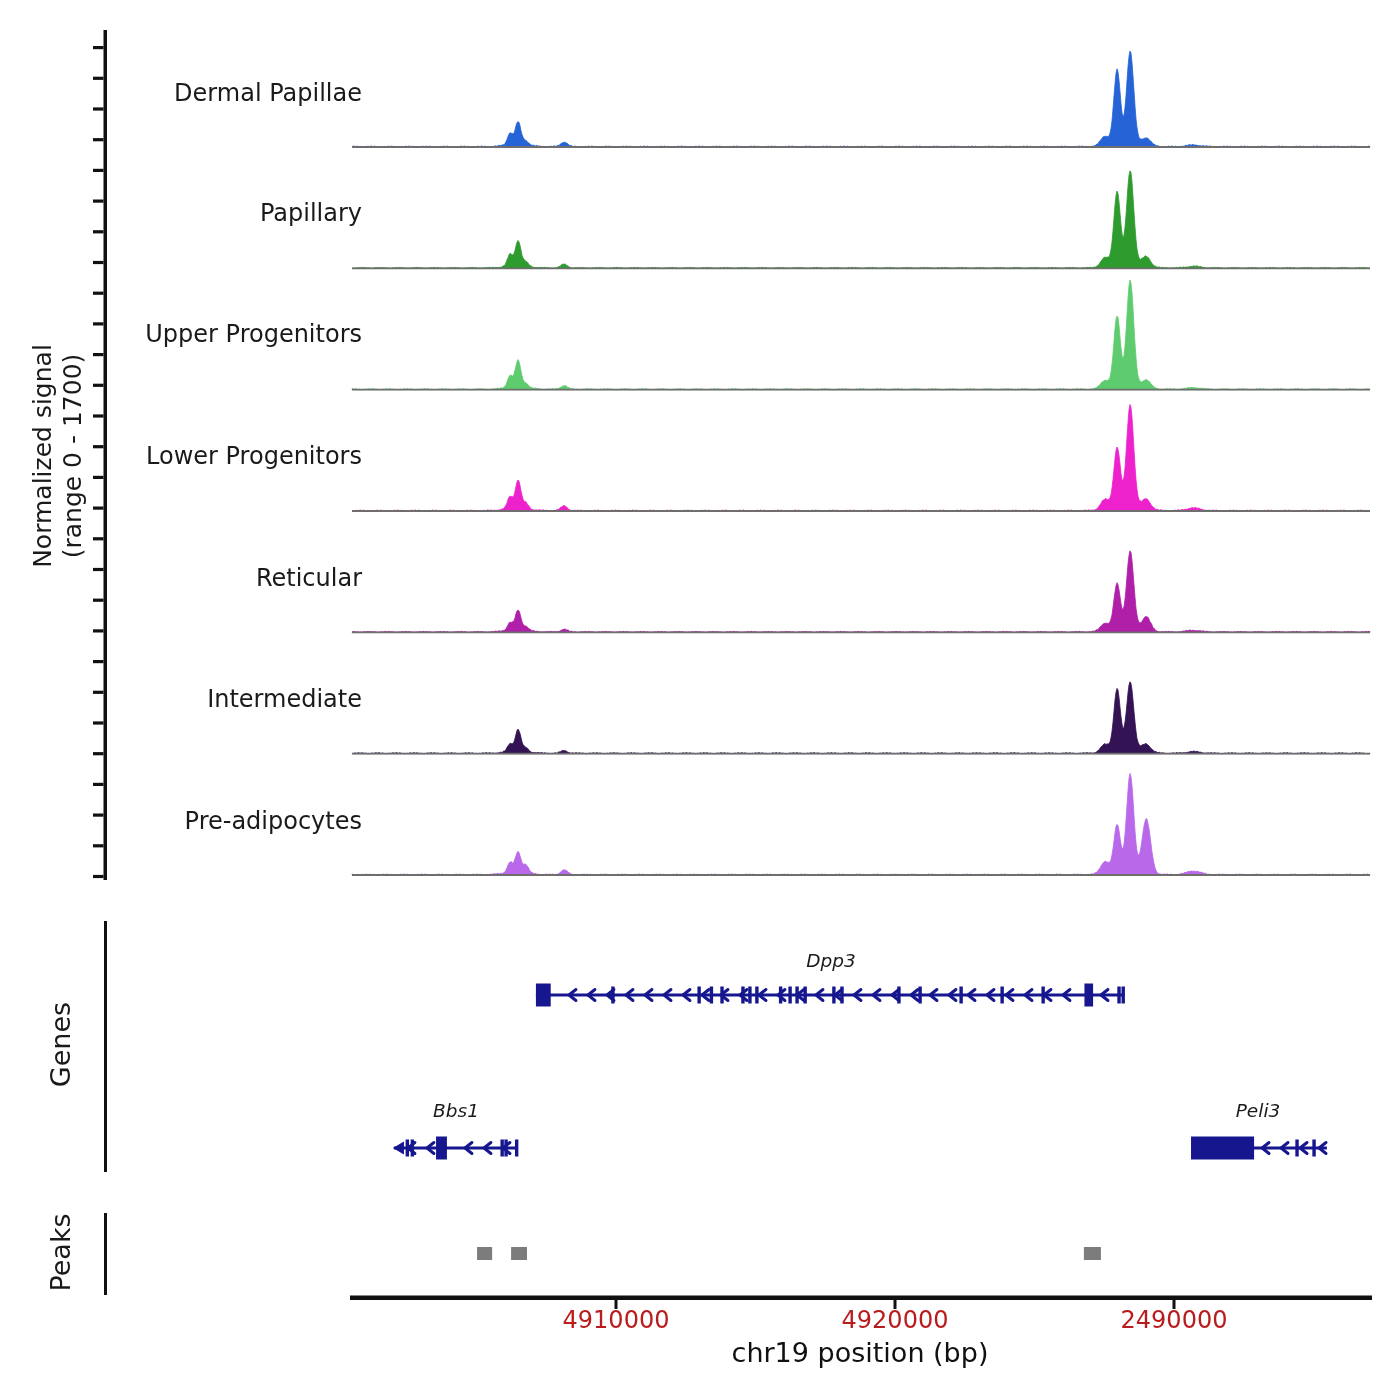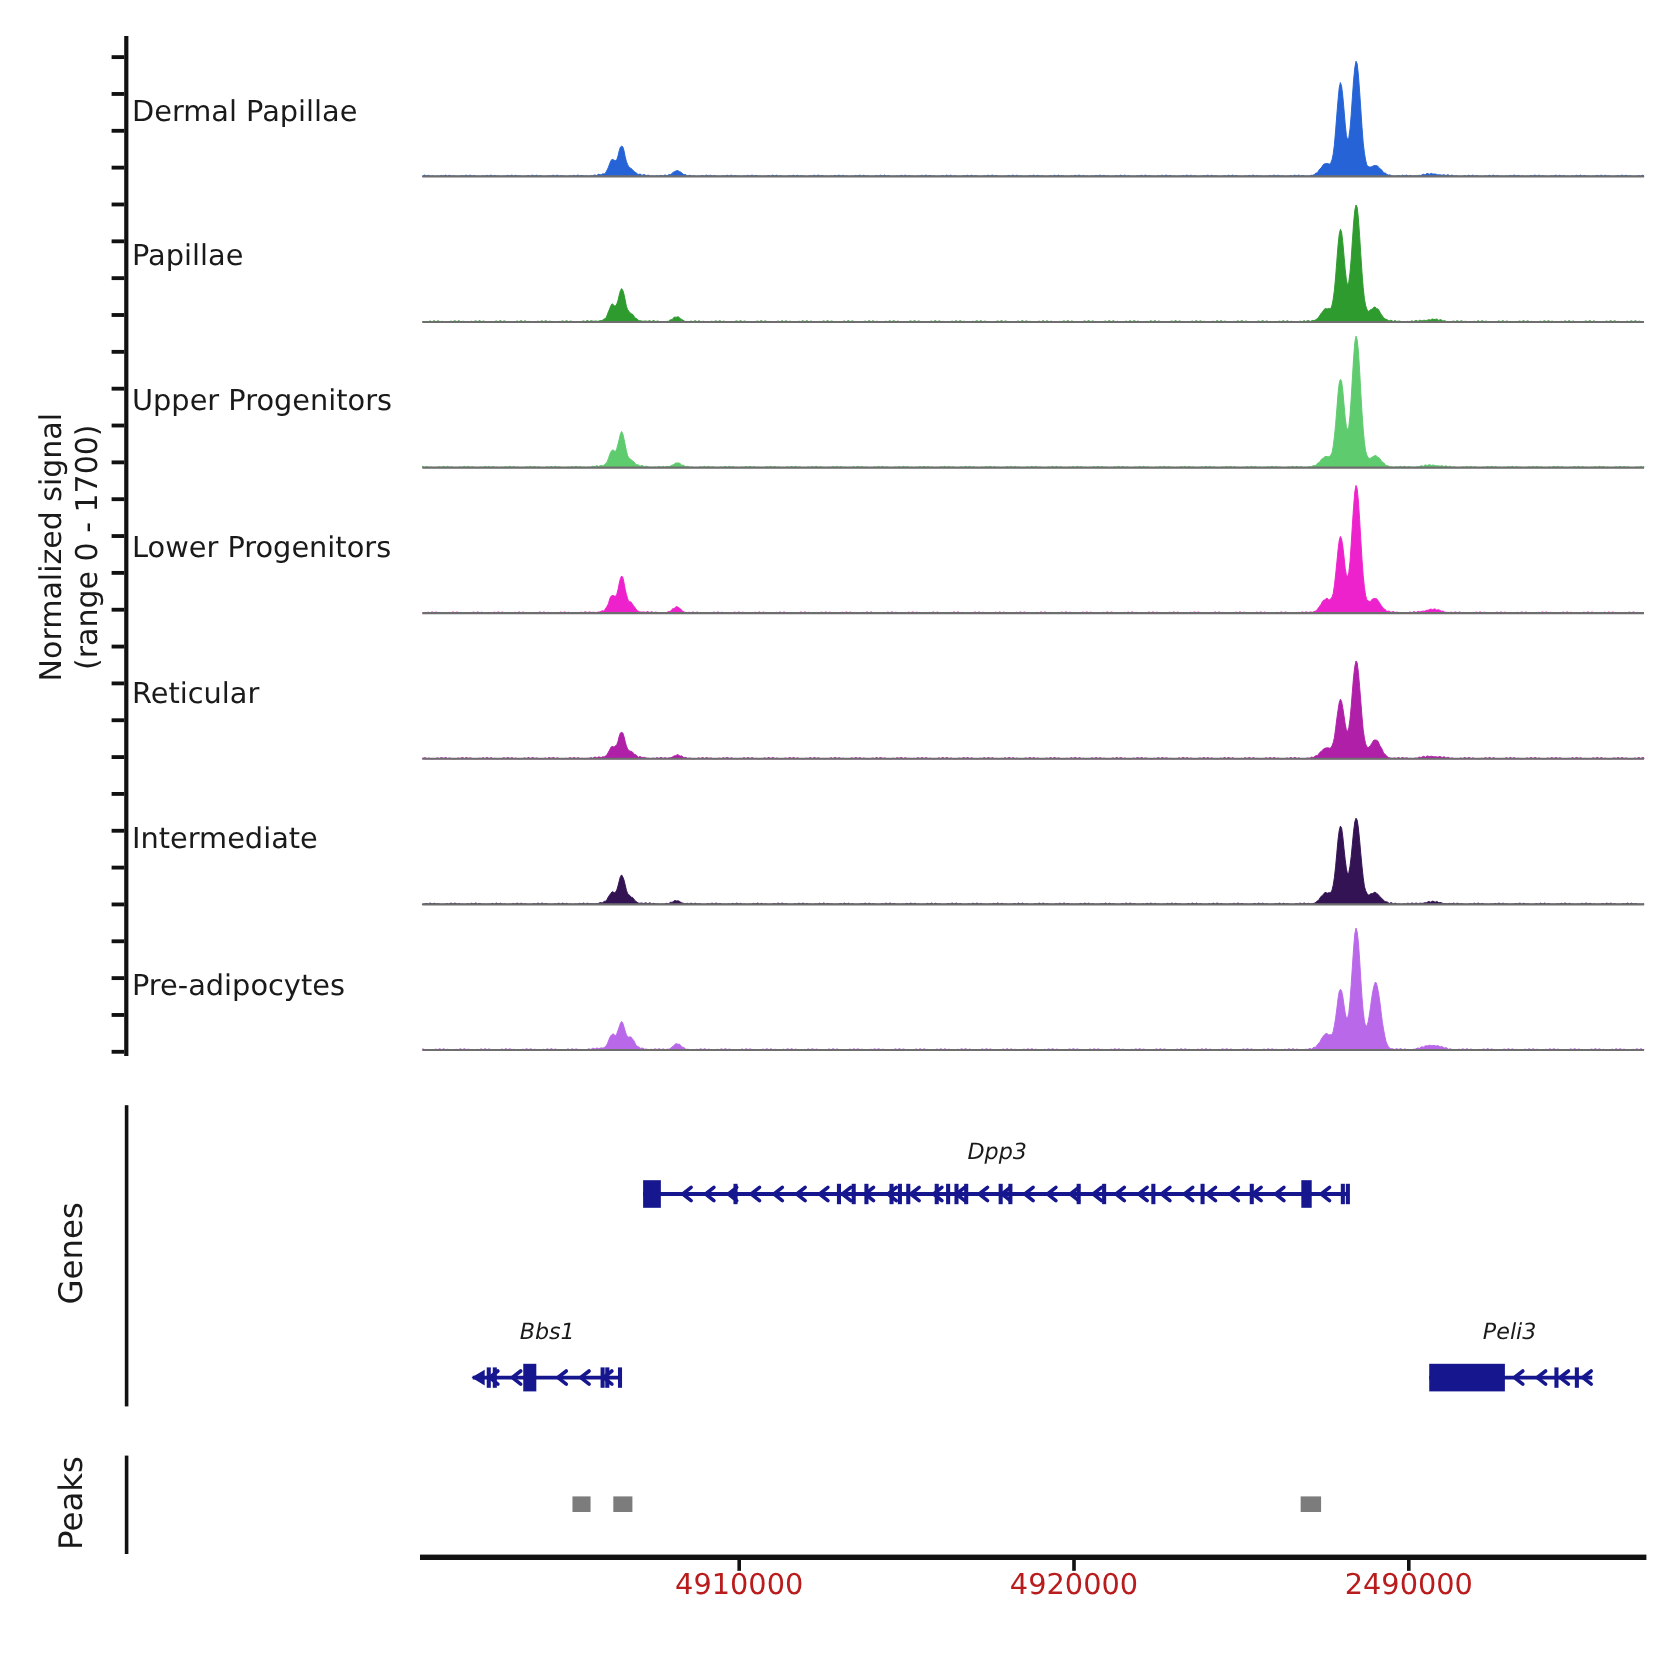--- a/index.html
+++ b/index.html
@@ -1,19 +1,19 @@
 <!DOCTYPE html>
 <html><head>
 <meta charset="utf-8">
 <style>
   html,body{margin:0;padding:0;background:#ffffff;}
   #fig{position:relative;width:1400px;height:1400px;background:#ffffff;
        font-family:"DejaVu Sans","Liberation Sans",sans-serif;overflow:hidden;}
   #gfx{position:absolute;left:0;top:0;}
-  .tracklabel{position:absolute;left:110px;width:240px;text-align:left;
+  .tracklabel{position:absolute;left:122px;width:240px;text-align:right;
       font-size:24px;color:#1a1a1a;white-space:nowrap;}
   .ylabel{position:absolute;left:-112px;top:426px;width:340px;text-align:center;
       font-size:25px;line-height:30px;color:#1a1a1a;transform:rotate(-90deg);}
   .sidelabel{position:absolute;width:200px;text-align:center;font-size:27px;
       color:#1a1a1a;transform:rotate(-90deg);}
   .genename{position:absolute;transform:translateX(-50%);font-size:18.5px;color:#1a1a1a;font-style:italic;}
   .xtick{position:absolute;transform:translateX(-50%);top:1306px;font-size:24px;color:#b91c1c;}
   .xtitle{position:absolute;left:860px;transform:translateX(-50%);top:1337px;
       font-size:27px;color:#111111;}
 </style>
@@ -147,30 +147,31 @@
       <rect x="893.5" y="1300" width="3" height="9" fill="#111"></rect>
       <rect x="1172.5" y="1300" width="3" height="9" fill="#111"></rect>
     </svg>
 
   <div class="ylabel">
     <div>Normalized signal</div>
     <div>(range 0 - 1700)</div>
   </div>
 
   <div class="tracklabel" style="top:79px">Dermal Papillae</div>
-  <div class="tracklabel" style="top:199px">Papillae</div>
+  <div class="tracklabel" style="top:199px">Papillary</div>
   <div class="tracklabel" style="top:320px">Upper Progenitors</div>
   <div class="tracklabel" style="top:442px">Lower Progenitors</div>
   <div class="tracklabel" style="top:564px">Reticular</div>
   <div class="tracklabel" style="top:685px">Intermediate</div>
   <div class="tracklabel" style="top:807px">Pre-adipocytes</div>
 
   <div class="sidelabel" style="left:-40px;top:1029px">Genes</div>
   <div class="sidelabel" style="left:-40px;top:1237px">Peaks</div>
 
   <div class="genename" style="left:831px;top:950px">Dpp3</div>
   <div class="genename" style="left:456px;top:1100px">Bbs1</div>
   <div class="genename" style="left:1258px;top:1100px">Peli3</div>
 
   <div class="xtick" style="left:616px">4910000</div>
   <div class="xtick" style="left:895px">4920000</div>
   <div class="xtick" style="left:1174px">2490000</div>
+  <div class="xtitle">chr19 position (bp)</div>
 </div>
 
 </body></html>

